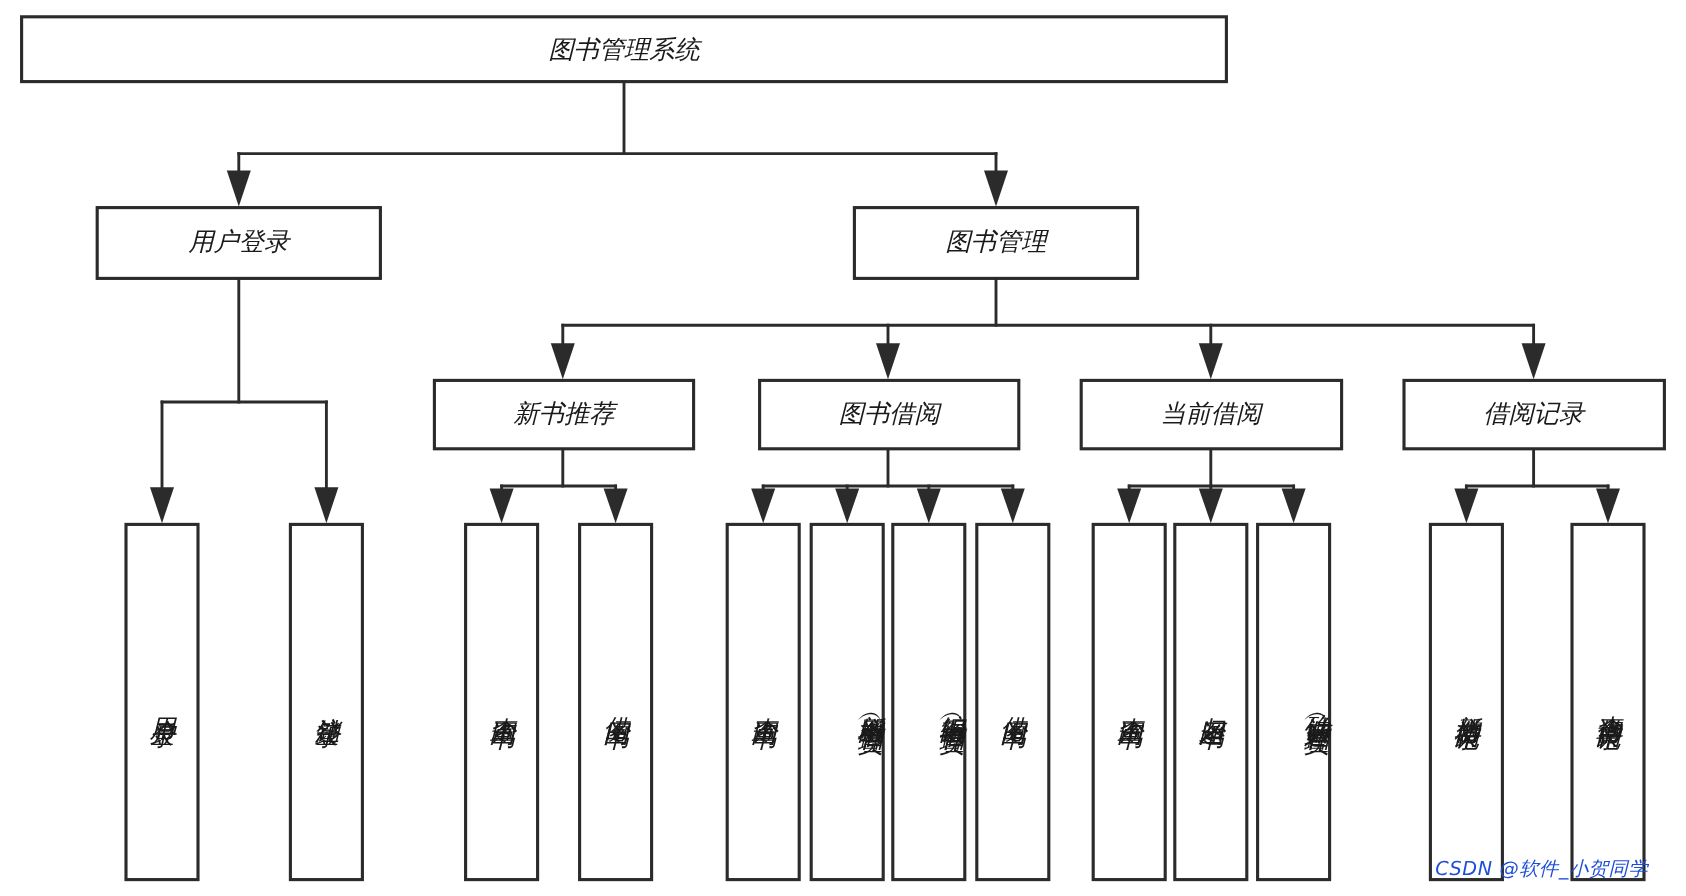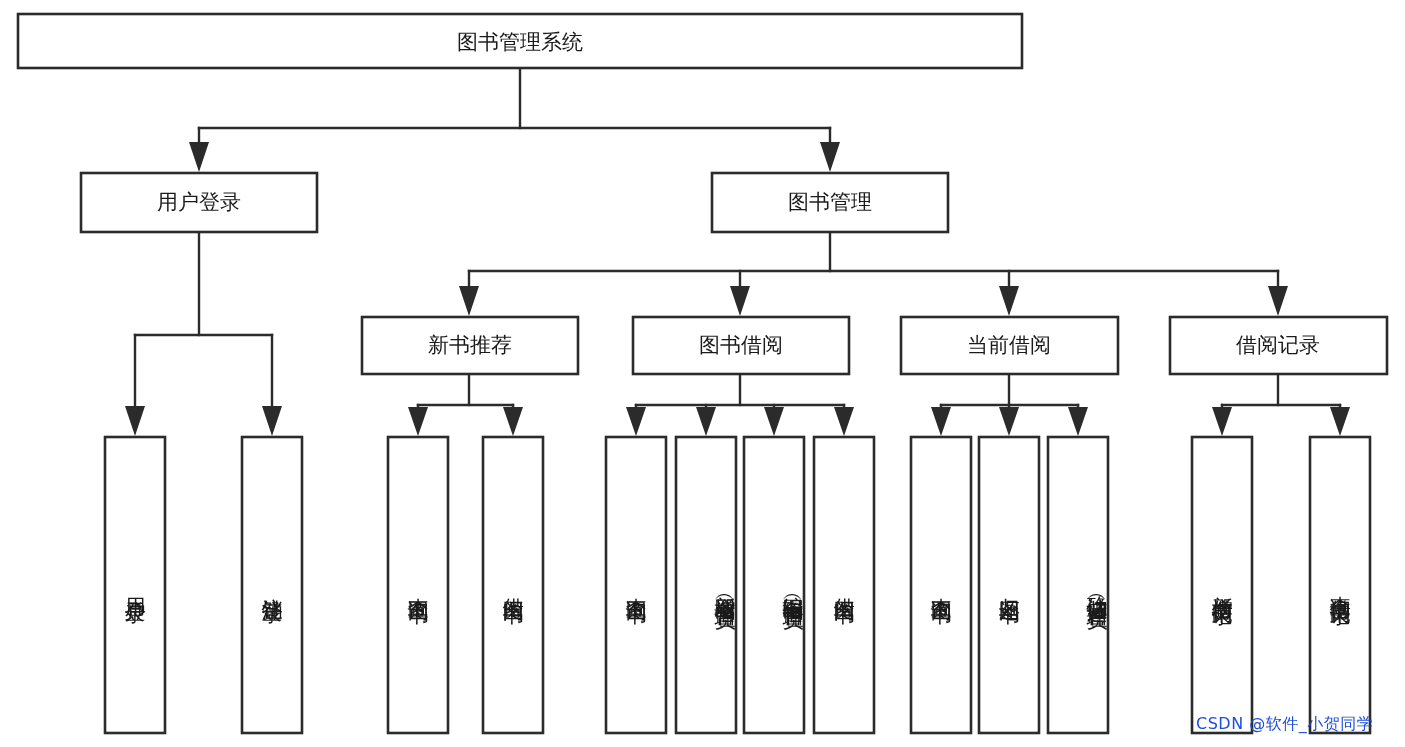--- a/index.html
+++ b/index.html
@@ -10,20 +10,21 @@
   body {
     width: 1405px;
     height: 747px;
     font-family: "DejaVu Sans", "Liberation Sans", sans-serif;
     overflow: hidden;
   }
   #diagram-root {
     position: relative;
     width: 1239px;
     height: 747px;
+    font-style: italic;
   }
   svg#tree {
     position: absolute;
     left: 0;
     top: 0;
     width: 1405px;
     height: 747px;
     display: block;
   }
   .node-box {

